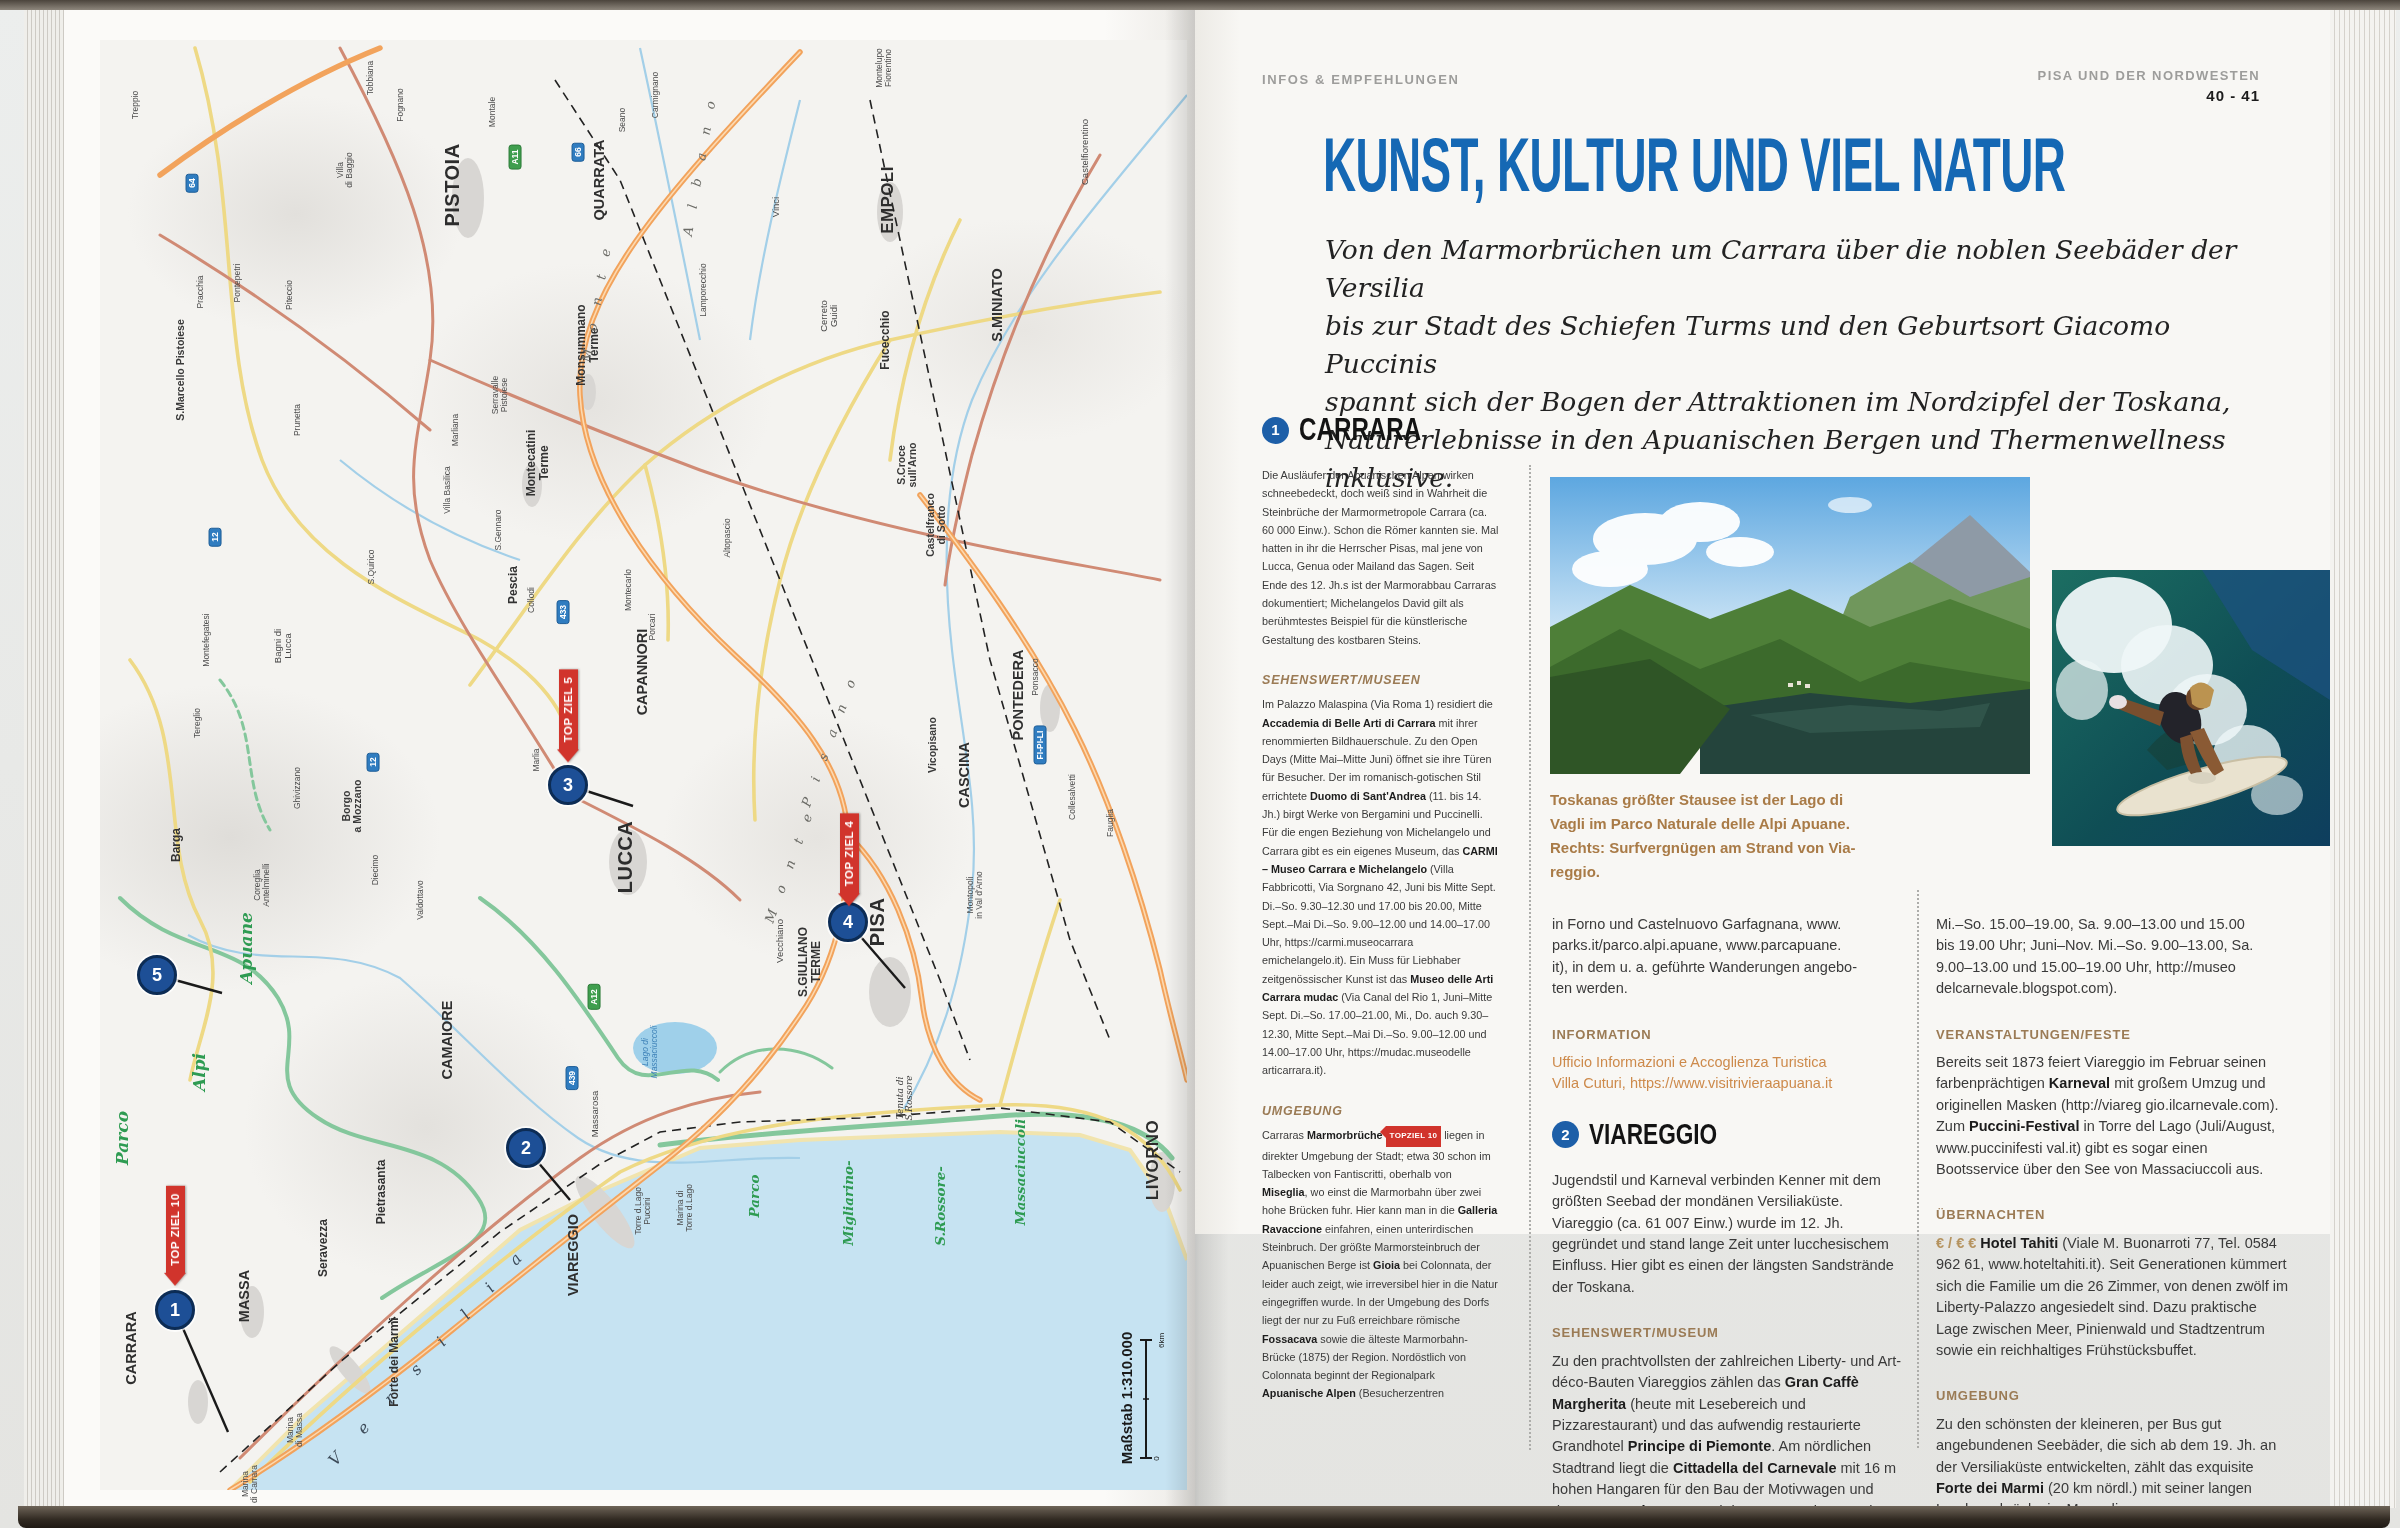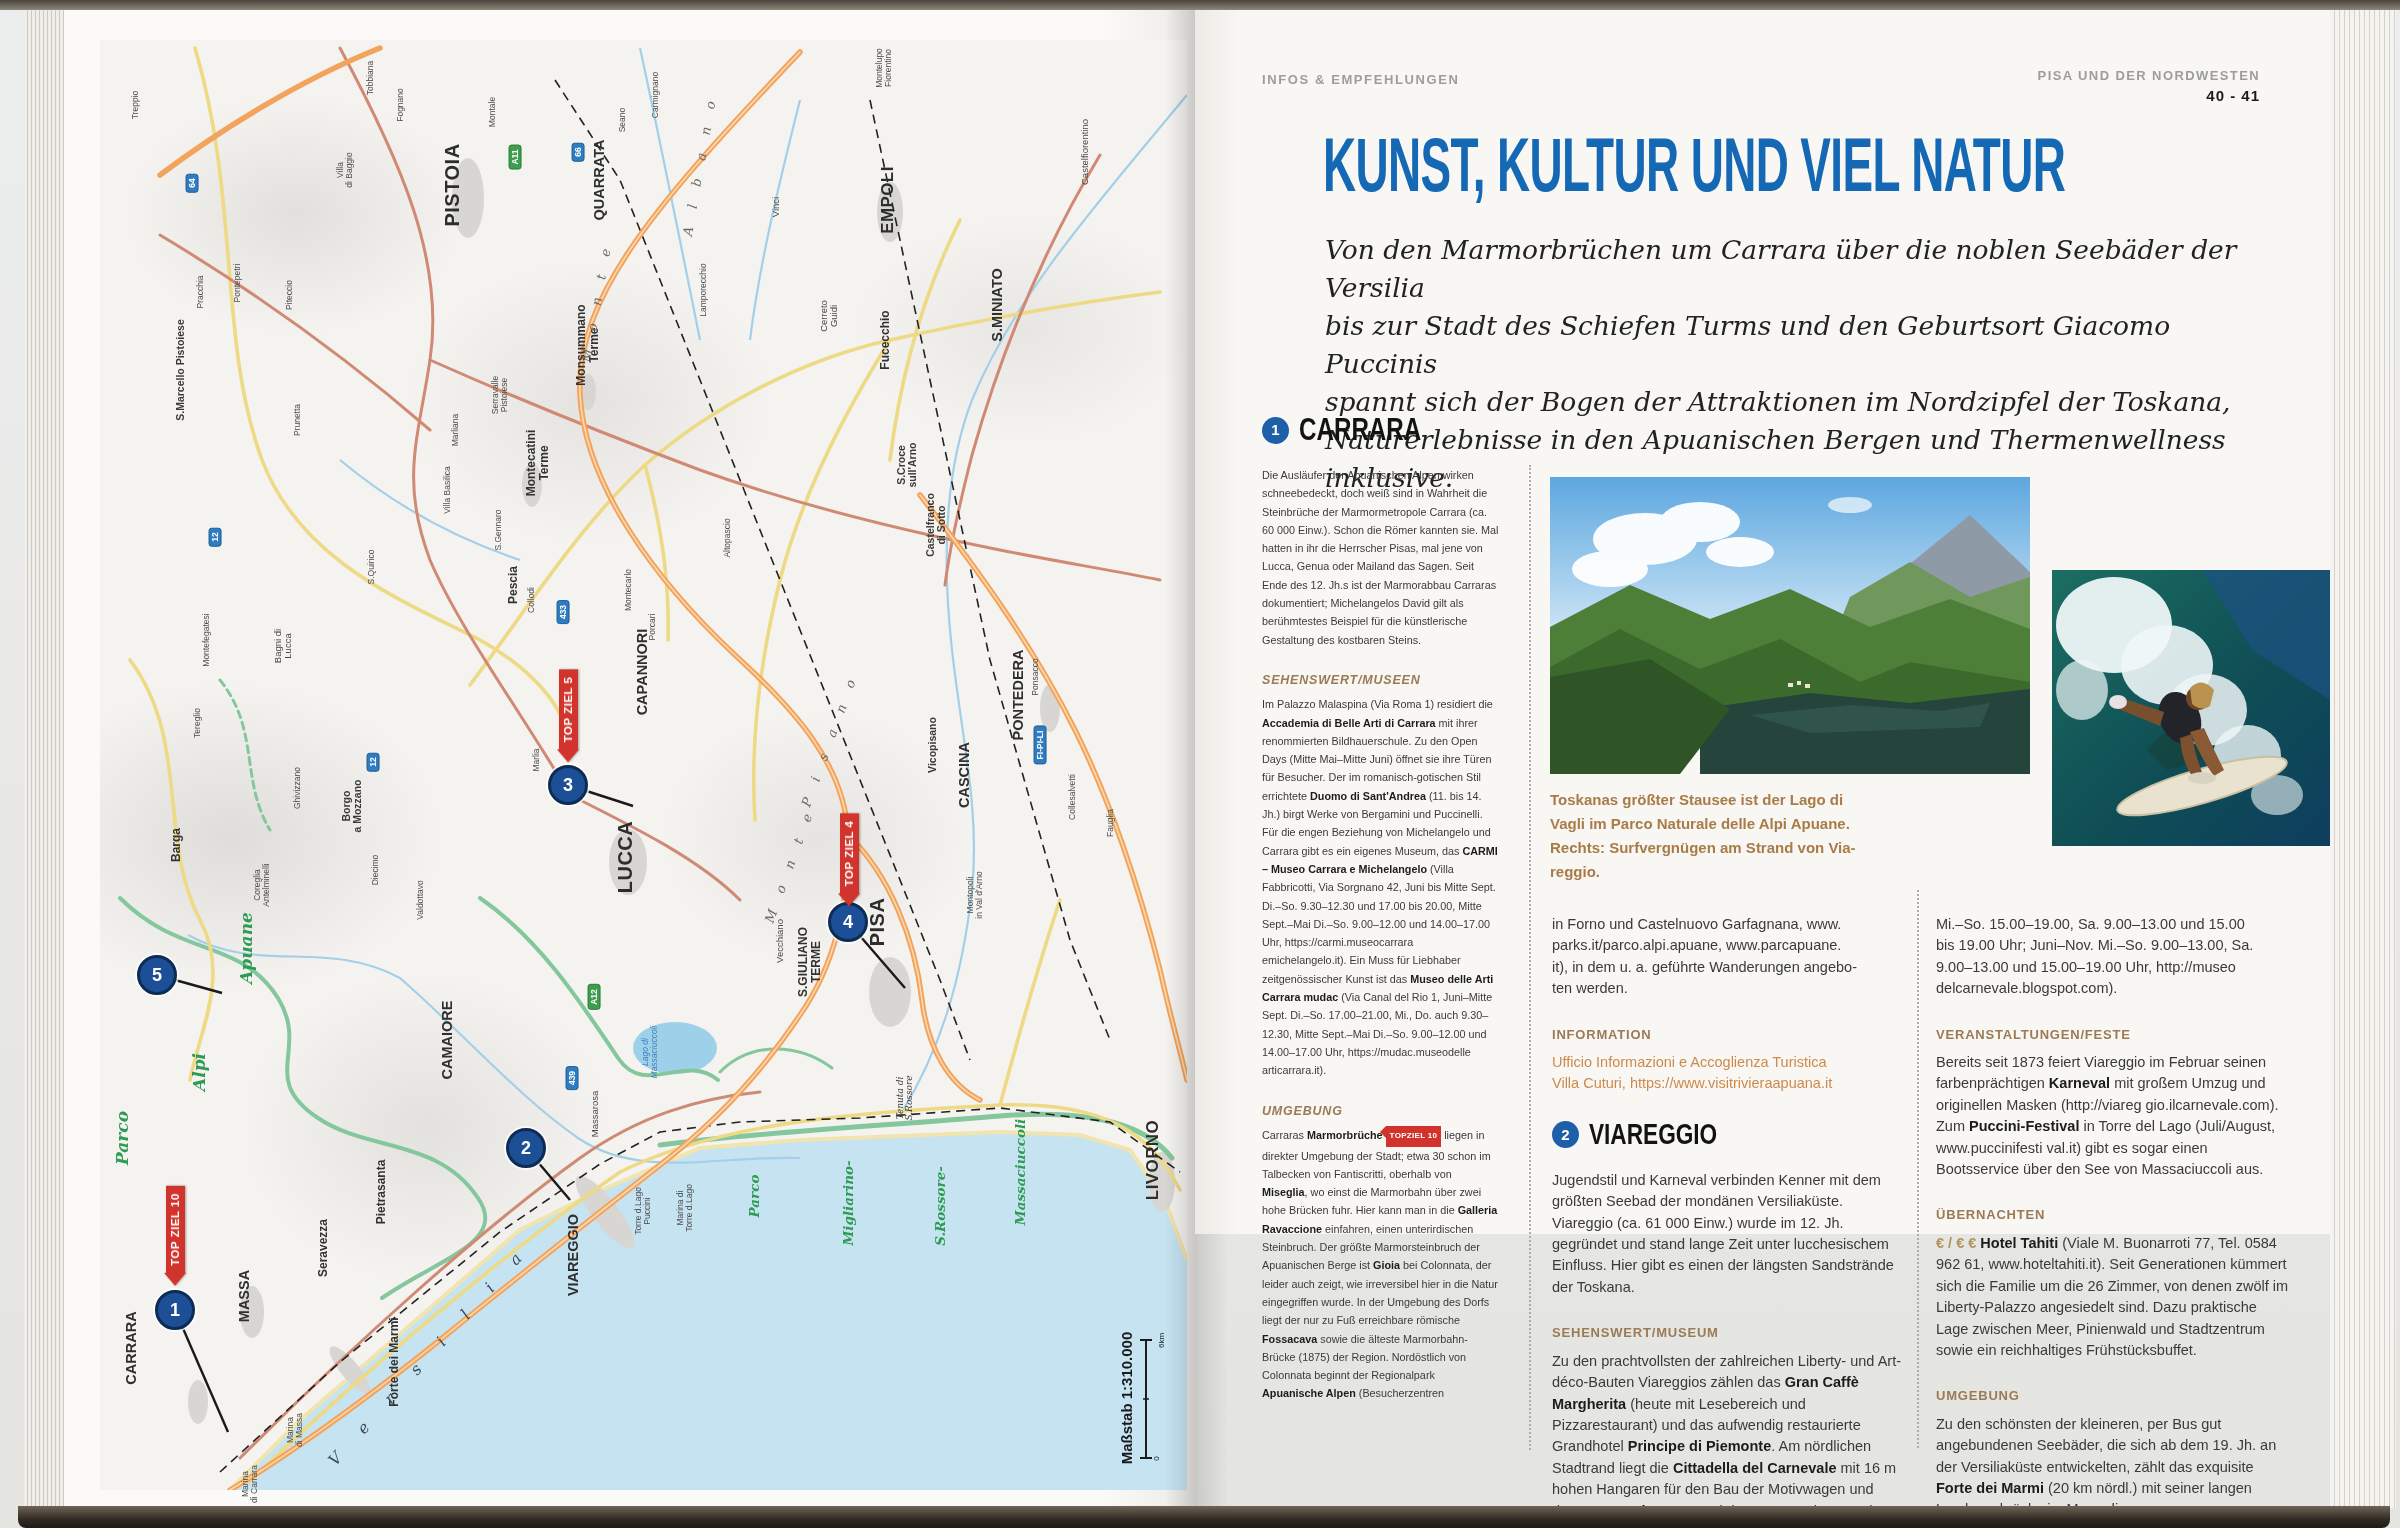--- a/index.html
+++ b/index.html
@@ -462,21 +462,21 @@
 parks.it/parco.alpi.apuane, www.parcapuane.
 it), in dem u. a. geführte Wanderungen angebo-
 ten werden.</p>
       <div class="h-brown" data-interactable="false">INFORMATION</div>
       <p class="preline info-orange" data-interactable="false">Ufficio Informazioni e Accoglienza Turistica
 Villa Cuturi, https://www.visitrivieraapuana.it</p>
       <div class="bighead" data-interactable="false">
         <span class="numcirc" data-interactable="false">2</span>
         <span class="bh" data-interactable="false">VIAREGGIO</span>
       </div>
-      <p data-interactable="false">Jugendstil und Karneval verbinden Kenner mit dem größten Seebad der mondänen Versiliaküste. Viareggio (ca. 61 000 Einw.) wurde im 12. Jh. gegründet und stand lange Zeit unter lucchesischem Einfluss. Hier gibt es einen der längsten Sandstrände der Toskana.</p>
+      <p data-interactable="false">Jugendstil und Karneval verbinden Kenner mit dem größten Seebad der mondänen Versiliaküste. Viareggio (ca. 61 007 Einw.) wurde im 12. Jh. gegründet und stand lange Zeit unter lucchesischem Einfluss. Hier gibt es einen der längsten Sandstrände der Toskana.</p>
       <div class="h-brown" data-interactable="false">SEHENSWERT/MUSEUM</div>
       <p data-interactable="false"><span data-interactable="false">Zu den prachtvollsten der zahlreichen Liberty- und Art-déco-Bauten Viareggios zählen das </span><span class="r-b" data-interactable="false">Gran Caffè Margherita</span><span data-interactable="false"> (heute mit Lesebereich und Pizzarestaurant) und das aufwendig restaurierte Grandhotel </span><span class="r-b" data-interactable="false">Principe di Piemonte</span><span data-interactable="false">. Am nördlichen Stadtrand liegt die </span><span class="r-b" data-interactable="false">Cittadella del Carnevale</span><span data-interactable="false"> mit 16 m hohen Hangaren für den Bau der Motivwagen und dem </span><span class="r-b" data-interactable="false">Karnevalsmuseum</span><span data-interactable="false"> (Via Santa Maria Goretti, Sept.–Mai</span></p>
     </div>
 
     <div id="col3" class="colbody" data-interactable="false">
       <p class="preline" data-interactable="false">Mi.–So. 15.00–19.00, Sa. 9.00–13.00 und 15.00
 bis 19.00 Uhr; Juni–Nov. Mi.–So. 9.00–13.00, Sa.
 9.00–13.00 und 15.00–19.00 Uhr, http://museo
 delcarnevale.blogspot.com).</p>
       <div class="h-brown" data-interactable="false">VERANSTALTUNGEN/FESTE</div>

